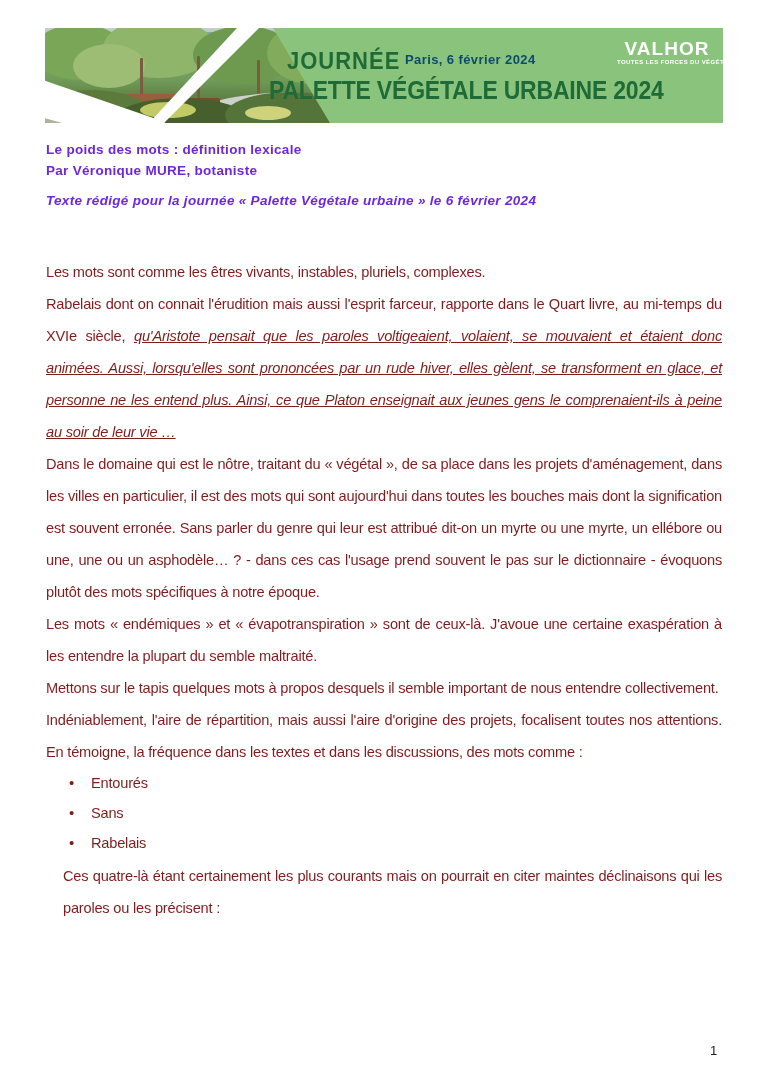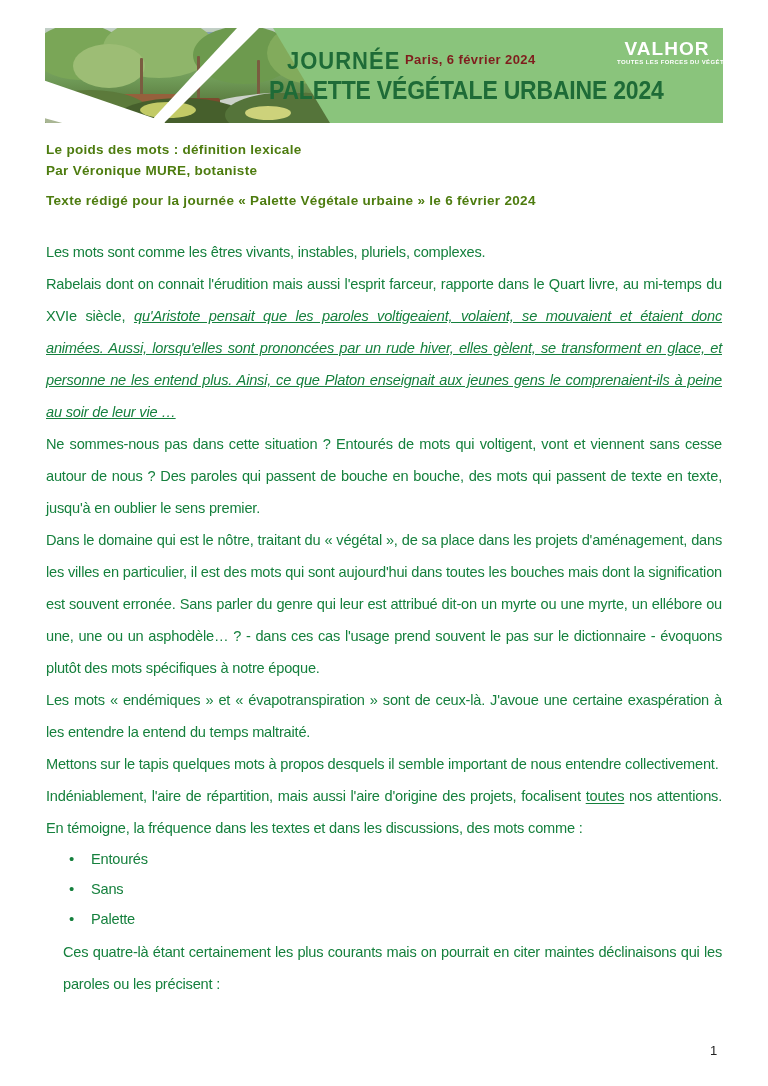--- a/index.html
+++ b/index.html
@@ -15,37 +15,37 @@
   .blob{position:absolute;border-radius:50%;}
   .bld{position:absolute;left:55px;top:4px;width:128px;height:32px;border-radius:2px;
     background:repeating-linear-gradient(90deg,#87a2b2 0 12px,#b4c7cf 12px 15px);}
   .trunk{position:absolute;width:3px;background:#7a5c40;border-radius:1px;}
   .path{position:absolute;left:158px;top:66px;width:110px;height:16px;background:#ccd2ca;border-radius:50%;transform:rotate(-6deg);}
   .planter{position:absolute;border-radius:2px;}
   .vsvg{position:absolute;left:0;top:0;}
   .greenpanel{position:absolute;left:180px;top:0;width:498px;height:95px;background:#8AC47C;
     clip-path:polygon(48px 0, 100% 0, 100% 100%, 105px 100%);}
   .journee{position:absolute;left:242px;top:19px;font-size:22px;font-weight:600;letter-spacing:1px;color:#1E6B37;transform:scaleY(1.08);transform-origin:left top;}
-  .bdate{position:absolute;left:360px;top:24px;font-size:13px;font-weight:600;letter-spacing:.4px;color:#7f1d1d;text-align:center;}
+  .bdate{position:absolute;left:360px;top:24px;font-size:13px;font-weight:600;letter-spacing:.4px;color:#0c4a6e;text-align:center;}
   .btitle{position:absolute;left:224px;top:47px;font-size:23px;font-weight:800;letter-spacing:-.2px;color:#1E6B37;transform:scaleY(1.12);transform-origin:left top;white-space:nowrap;}
   .logo{position:absolute;right:6px;top:11px;width:100px;text-align:center;color:#FFFFFF;}
   .logo .nm{font-size:19px;font-weight:800;letter-spacing:1px;line-height:19px;}
   .logo .tg{font-size:6px;font-weight:600;letter-spacing:.4px;margin-top:1px;white-space:nowrap;}
 
   
-  .heading{position:absolute;left:46px;top:139px;color:#4d7c0f;font-size:13.5px;font-weight:600;letter-spacing:.3px;}
+  .heading{position:absolute;left:46px;top:139px;color:#6d28d9;font-size:13.5px;font-weight:600;letter-spacing:.3px;}
   .heading .hl{line-height:21px;}
-  .heading .hl3{margin-top:9px;}
+  .heading .hl3{margin-top:9px;font-style:italic;}
 
   
-  .content{position:absolute;left:46px;top:236px;width:676px;color:#15803d;
+  .content{position:absolute;left:46px;top:256px;width:676px;color:#7f1d1d;
     font-size:14.6px;letter-spacing:-.2px;line-height:32px;}
   .content p{margin:0;text-align:justify;}
   .it{font-style:italic;text-decoration:underline;}
-  .ul{text-decoration:underline;text-underline-offset:2px;}
+  .ul{text-underline-offset:2px;}
   ul.bullets{margin:0;padding:0;list-style:none;}
   ul.bullets li{position:relative;padding-left:45px;line-height:30px;}
   ul.bullets li::before{content:"•";position:absolute;left:23px;font-size:15px;}
   .closing{padding-left:17px;margin-top:2px !important;}
   .pagenum{position:absolute;left:710px;top:1043px;font-size:13px;color:#222222;}
 </style>
 </head>
 <body>
 
 <div class="page">
@@ -89,28 +89,27 @@
   <div class="heading">
     <div class="hl">Le poids des mots : définition lexicale</div>
     <div class="hl">Par Véronique MURE, botaniste</div>
     <div class="hl hl3">Texte rédigé pour la journée « Palette Végétale urbaine » le 6 février 2024</div>
   </div>
 
   <div class="content">
     <div>
         <p><span>Les mots sont comme les êtres vivants, instables, pluriels, complexes.</span></p>
         <p><span>Rabelais dont on connait l'érudition mais aussi l'esprit farceur, rapporte dans le Quart livre, au mi-temps du XVIe siècle, </span><span class="it">qu'Aristote pensait que les paroles voltigeaient, volaient, se mouvaient et étaient donc animées. Aussi, lorsqu'elles sont prononcées par un rude hiver, elles gèlent, se transforment en glace, et personne ne les entend plus. Ainsi, ce que Platon enseignait aux jeunes gens le comprenaient-ils à peine au soir de leur vie …</span></p>
-        <p><span>Ne sommes-nous pas dans cette situation ? Entourés de mots qui voltigent, vont et viennent sans cesse autour de nous ? Des paroles qui passent de bouche en bouche, des mots qui passent de texte en texte, jusqu'à en oublier le sens premier.</span></p>
         <p><span>Dans le domaine qui est le nôtre, traitant du « végétal », de sa place dans les projets d'aménagement, dans les villes en particulier, il est des mots qui sont aujourd'hui dans toutes les bouches mais dont la signification est souvent erronée. Sans parler du genre qui leur est attribué dit-on un myrte ou une myrte, un ellébore ou une, une ou un asphodèle… ? - dans ces cas l'usage prend souvent le pas sur le dictionnaire - évoquons plutôt des mots spécifiques à notre époque.</span></p>
-        <p><span>Les mots « endémiques » et « évapotranspiration » sont de ceux-là. J'avoue une certaine exaspération à les entendre la entend du temps maltraité.</span></p>
+        <p><span>Les mots « endémiques » et « évapotranspiration » sont de ceux-là. J'avoue une certaine exaspération à les entendre la plupart du semble maltraité.</span></p>
         <p><span>Mettons sur le tapis quelques mots à propos desquels il semble important de nous entendre collectivement.</span></p>
         <p><span>Indéniablement, l'aire de répartition, mais aussi l'aire d'origine des projets, focalisent </span><span class="ul">toutes</span><span> nos attentions. En témoigne, la fréquence dans les textes et dans les discussions, des mots comme :</span></p>
       </div>
     <ul class="bullets">
         <li>Entourés</li>
         <li>Sans</li>
-        <li>Palette</li>
+        <li>Rabelais</li>
       </ul>
     <p class="closing">Ces quatre-là étant certainement les plus courants mais on pourrait en citer maintes déclinaisons qui les paroles ou les précisent :</p>
   </div>
 
   <div class="pagenum">1</div>
 </div>
 
 </body></html>

